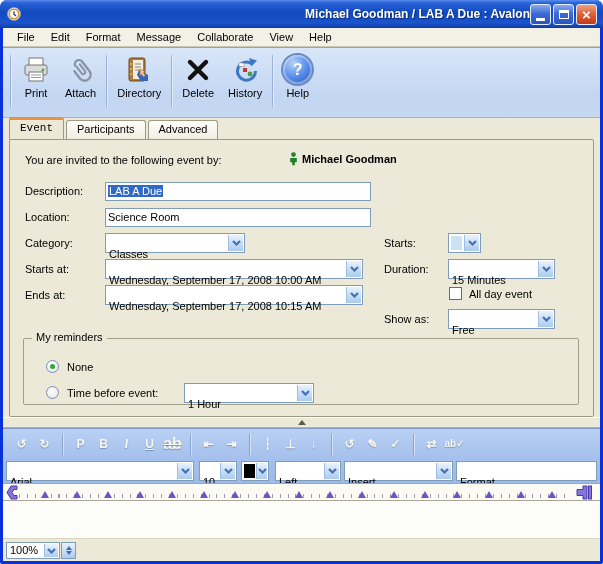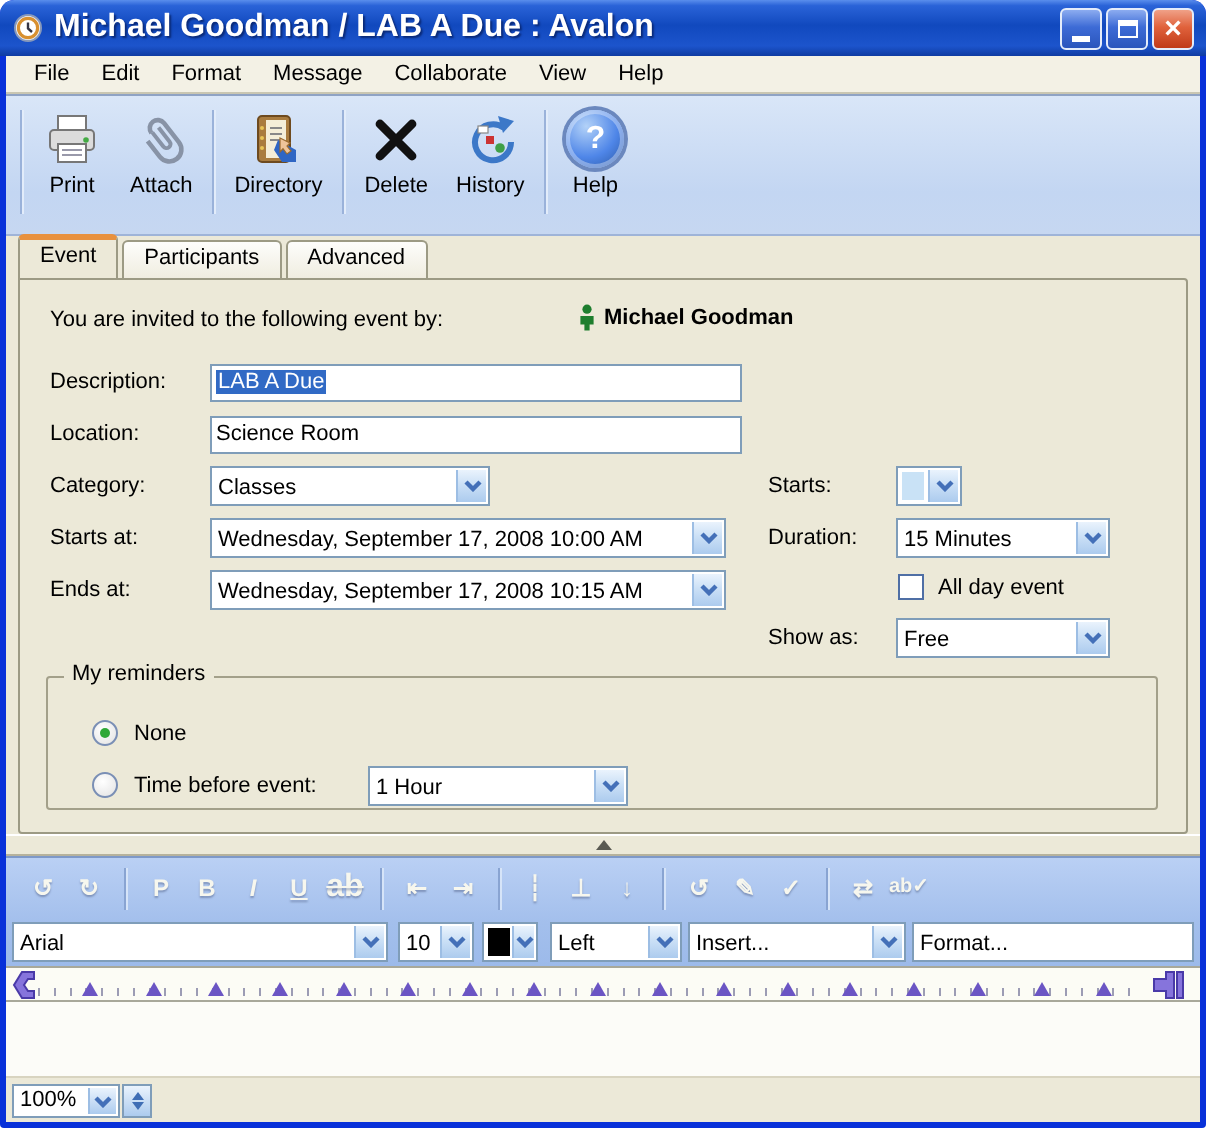--- a/index.html
+++ b/index.html
@@ -3,22 +3,22 @@
 <meta charset="utf-8">
 <style>
   html,body{margin:0;padding:0;background:#fff;}
   *{box-sizing:border-box;}
   .window{position:relative;width:603px;height:564px;background:#0831D9;border-radius:7px 7px 2px 2px;overflow:hidden;
           font-family:"Liberation Sans", sans-serif;font-size:11px;color:#000;}
   
   .titlebar{position:absolute;left:0;top:0;right:0;height:28px;border-radius:7px 7px 0 0;
     background:linear-gradient(180deg,#5A8EEC 0%,#2A63D8 10%,#1149BE 45%,#1C54CC 82%,#0F3CA2 100%);
     display:flex;align-items:center;padding:0 6px;}
-  .title-text{color:#fff;font-weight:bold;font-size:16px;margin-left:5px;text-shadow:1px 1px 1px #0A2A78;flex:1;
-    white-space:nowrap;overflow:hidden;}
+  .title-text{color:#fff;font-weight:bold;font-size:12px;margin-left:5px;text-shadow:1px 1px 1px #0A2A78;flex:1;
+    white-space:nowrap;overflow:hidden;text-align:right;}
   .win-btns{display:flex;gap:2px;}
   .wbtn{width:21px;height:21px;border:1px solid #E4ECFA;border-radius:3px;display:flex;align-items:center;justify-content:center;
     background:linear-gradient(180deg,#8CACF0,#3D6BD6 45%,#2A55BC);}
   .wbtn.close{background:linear-gradient(180deg,#F0A188,#E0623C 45%,#C03A18);}
   .min-glyph{width:9px;height:3px;background:#fff;margin-top:10px;}
   .max-glyph{width:10px;height:9px;border:1px solid #fff;border-top:3px solid #fff;}
   .close-glyph{color:#fff;font-weight:bold;font-size:15px;line-height:15px;}
   
   .client{position:absolute;left:3px;right:3px;top:28px;bottom:3px;background:#ECE9D8;overflow:hidden;}
   
@@ -35,31 +35,31 @@
   .tlabel{font-size:11px;white-space:nowrap;}
   .tsep{width:1px;align-self:stretch;background:#9AB2DA;margin:2px 3px 10px 3px;box-shadow:1px 0 0 #E2ECFA;}
   .help-circle{width:29px;height:29px;border-radius:50%;
     background:radial-gradient(circle at 35% 28%,#B3D2F8,#4F86E8 55%,#27549F);
     box-shadow:inset 0 0 0 2px rgba(255,255,255,.35),0 0 0 2px #6B88BE;
     display:flex;align-items:center;justify-content:center;color:#fff;font-weight:bold;font-size:16px;}
   
   .tabs{position:absolute;left:6px;top:90px;height:21px;display:flex;align-items:flex-end;z-index:3;}
   .tab{height:19px;margin-top:2px;padding:2px 10px 0 10px;border:1px solid #9C9A84;border-bottom:none;
     border-radius:3px 3px 0 0;background:linear-gradient(180deg,#FDFDFB,#F0EDE0);margin-right:2px;font-size:11px;}
-  .tab.active{height:22px;border-top:3px solid #E8913E;padding-top:2px;background:#ECE9D8;position:relative;z-index:4;}
+  .tab.active{height:22px;border-top:3px solid #E8913E;padding-top:2px;background:#ECE9D8;position:relative;z-index:4;font-family:Liberation Mono, monospace;}
   
   .panel{position:absolute;left:6px;right:6px;top:111px;height:278px;background:#ECE9D8;
     border:1px solid #9C9A84;border-radius:0 2px 2px 2px;z-index:2;}
   .lbl{position:absolute;font-size:11px;white-space:nowrap;}
   .org-name{position:absolute;font-weight:bold;white-space:nowrap;}
   .tinput{position:absolute;height:19px;background:#fff;border:1px solid #7F9DB9;padding:1px 2px;font-size:11px;
     line-height:15px;white-space:nowrap;overflow:hidden;}
   .sel{background:#316AC5;color:#fff;padding:0 1px;}
   .combo{position:absolute;height:20px;background:#fff;border:1px solid #7F9DB9;}
-  .combo .txt{position:absolute;left:3px;top:4px;right:17px;white-space:nowrap;overflow:hidden;font-size:11px;}
+  .combo .txt{position:absolute;left:3px;top:14px;right:17px;white-space:nowrap;overflow:hidden;font-size:11px;}
   .combo .btn{position:absolute;top:1px;right:1px;bottom:1px;width:15px;
     background:linear-gradient(180deg,#EAF3FD,#CBE0F6 45%,#ACCBEE);border-left:1px solid #9DBEE4;
     display:flex;align-items:center;justify-content:center;}
   .swatch{position:absolute;left:2px;top:2px;bottom:2px;right:18px;}
   .groupbox{position:absolute;border:1px solid #A3A08A;border-radius:2px;}
   .legend{position:absolute;top:-8px;left:8px;background:#ECE9D8;padding:0 4px;font-size:11px;}
   .radio{position:absolute;width:13px;height:13px;border-radius:50%;border:1px solid #7A8FB5;
     background:radial-gradient(circle at 40% 35%,#fff,#E2E2E2);}
   .radio.checked::after{content:"";position:absolute;left:3px;top:3px;width:5px;height:5px;border-radius:50%;background:#2FA838;}
   .checkbox{position:absolute;width:13px;height:13px;border:1px solid #4F6FA5;background:#fff;}

